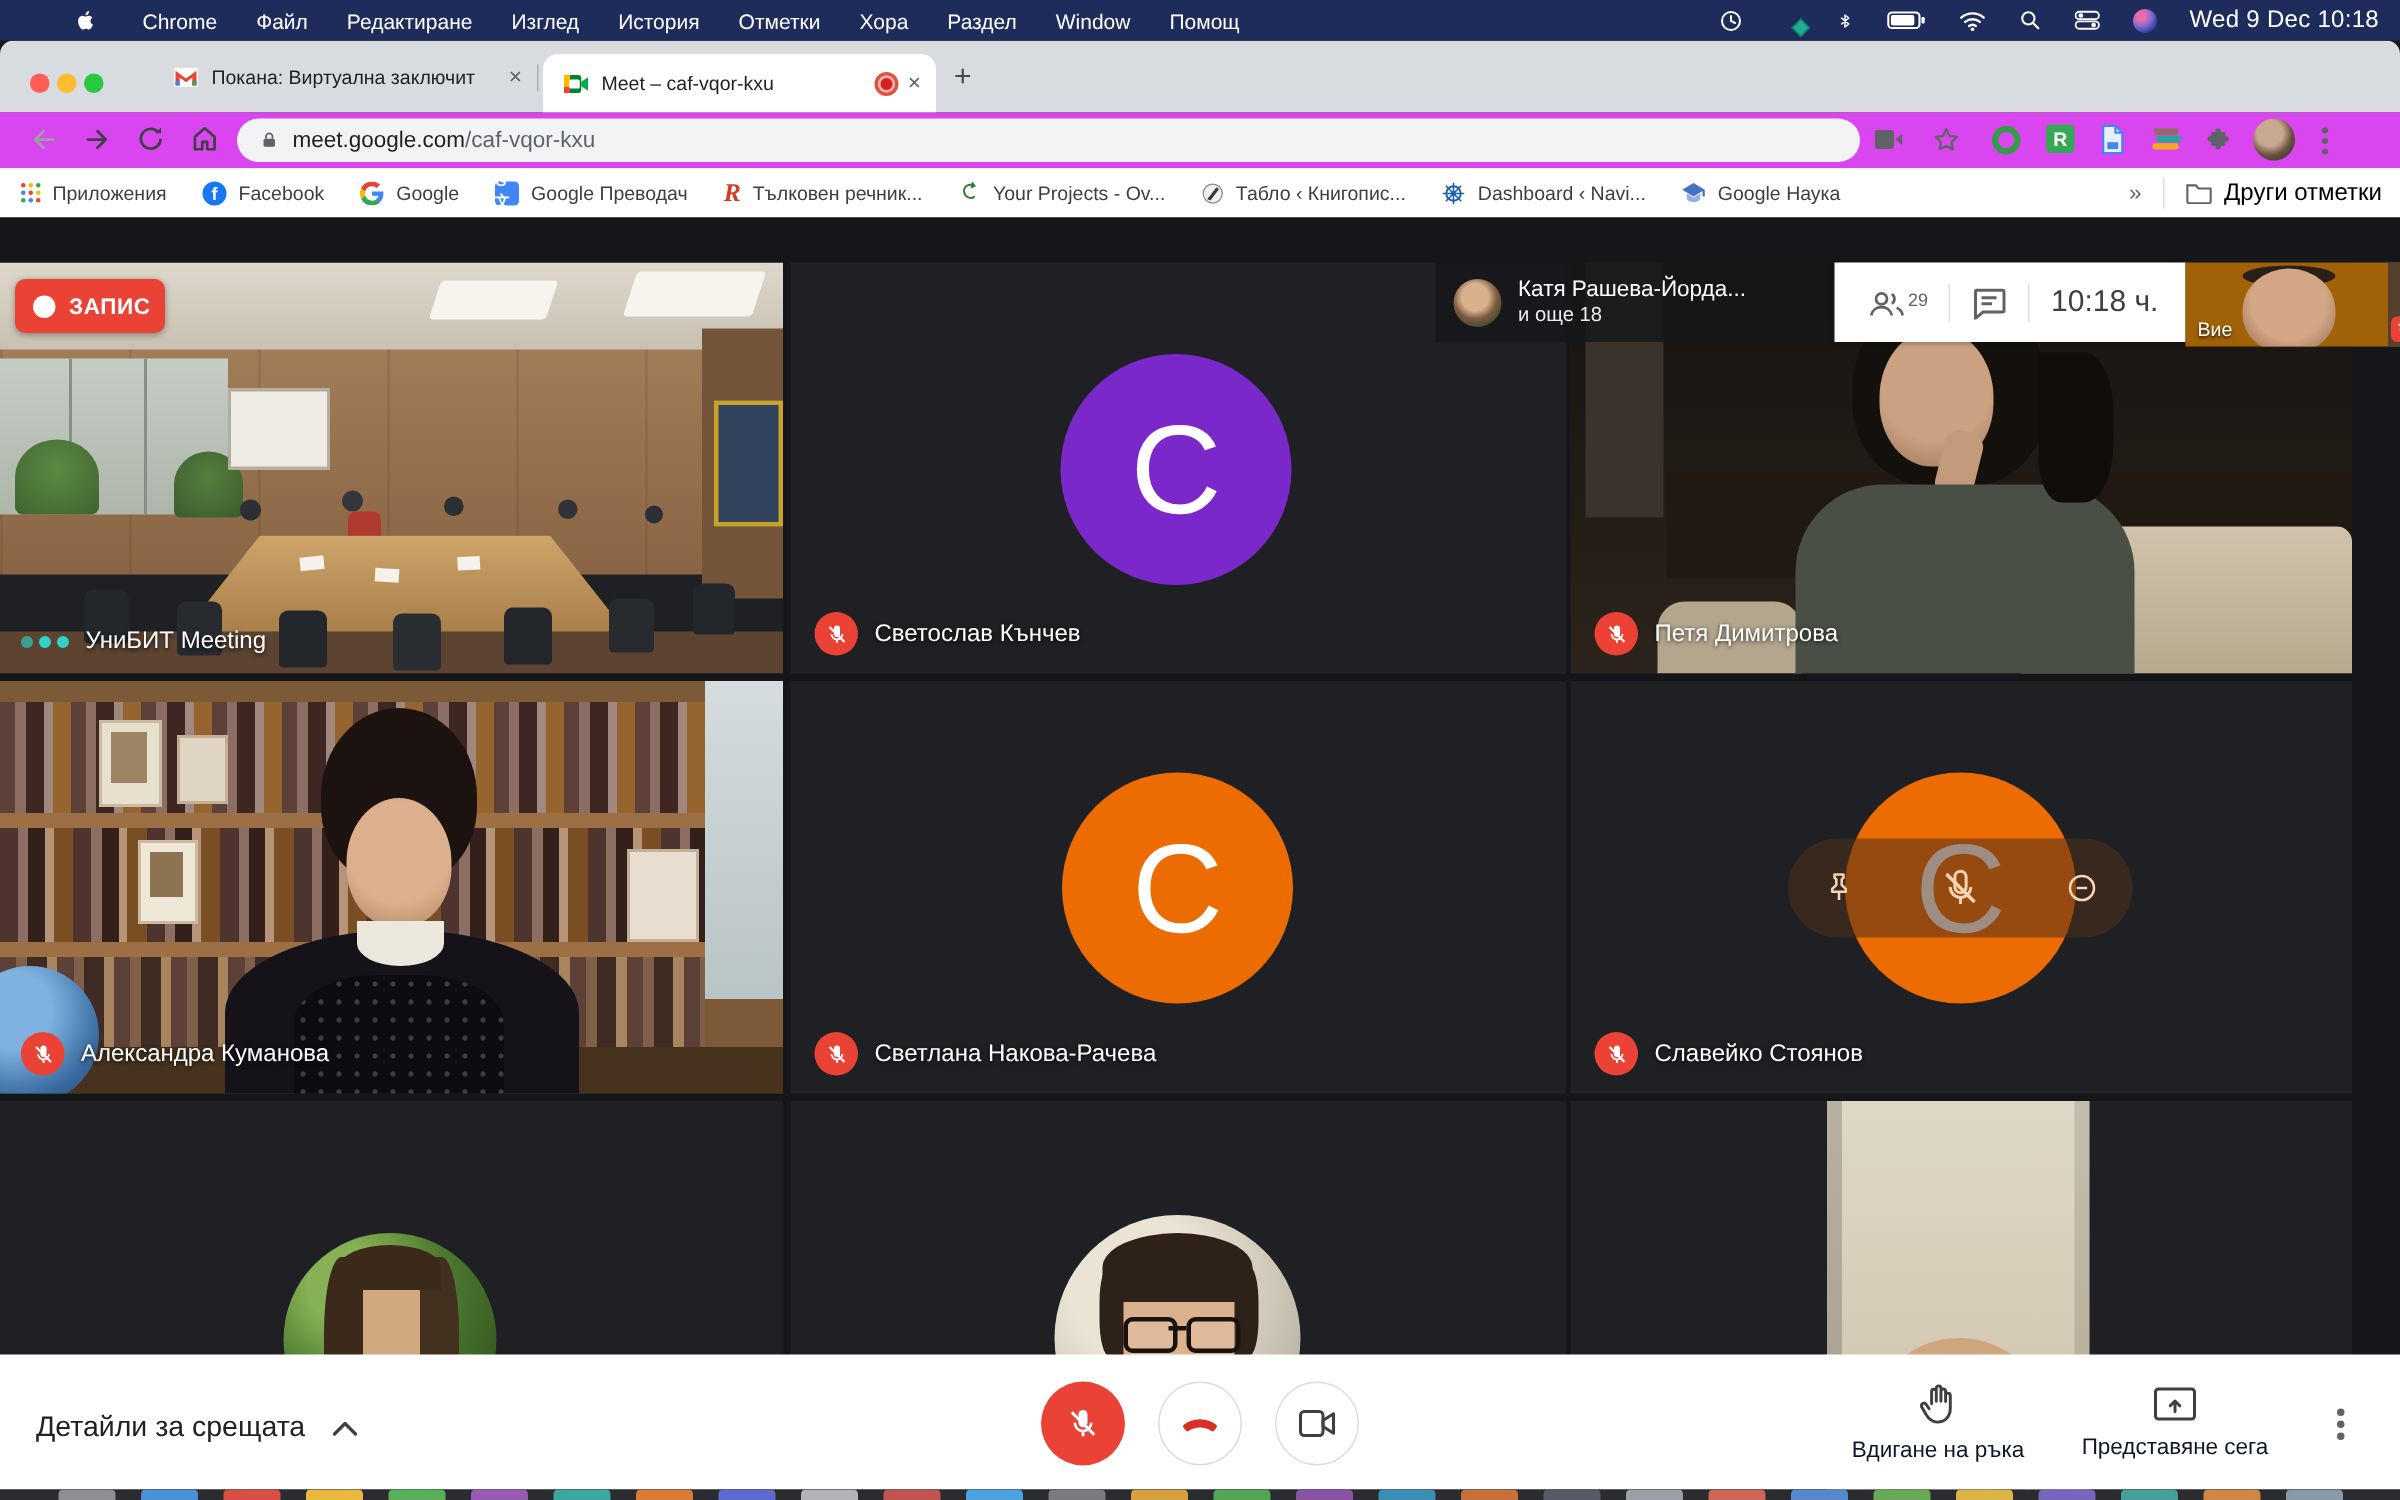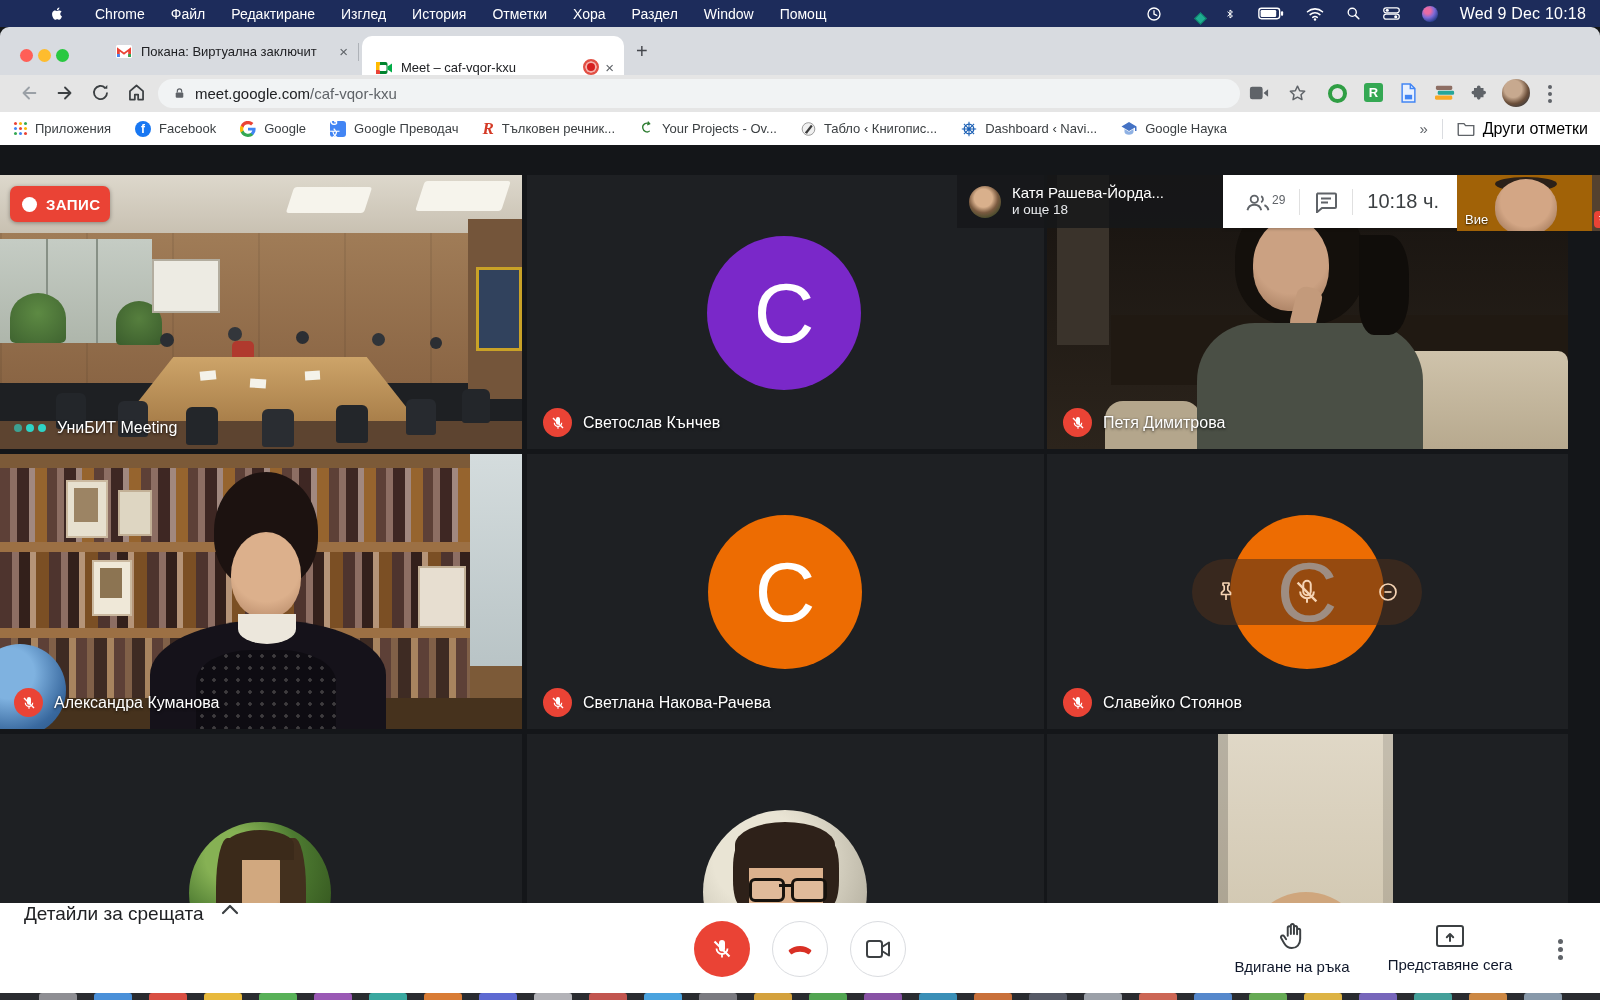--- a/index.html
+++ b/index.html
@@ -28,29 +28,29 @@
     background:linear-gradient(180deg,#f2f2f2 0 33%,#2e9e4f 33% 66%,#d03a34 66% 100%);}
   .flagdiamond{position:absolute;right:-3px;bottom:-3px;width:7px;height:7px;background:#1fae92;transform:rotate(45deg);border:1px solid #0d7d67;}
 
   
   #window{position:absolute;left:0;top:27px;width:1600px;height:973px;border-radius:9px 9px 0 0;overflow:hidden;}
   #tabstrip{position:absolute;left:0;top:0;width:1600px;height:48px;background:#d8dbe0;}
   .tl{position:absolute;top:22px;width:13px;height:13px;border-radius:50%;}
   .tab{position:absolute;top:0;height:48px;display:flex;align-items:center;}
   .tab-inactive{left:102px;width:256px;}
   .tab-inactive .ttl{color:#45494e;}
-  .tab-active{left:362px;width:262px;top:9px;height:39px;background:#fff;border-radius:10px 10px 0 0;align-items:flex-end;}
+  .tab-active{left:362px;width:262px;top:9px;height:39px;background:#fff;border-radius:10px 10px 0 0;}
   .tab .fav{margin-left:14px;}
   .tab .ttl{font-size:13px;color:#202124;margin-left:9px;white-space:nowrap;overflow:hidden;flex:1;}
   .tab .closex{font-size:15px;color:#5f6368;margin:0 10px 0 6px;line-height:1;}
   .recdot{width:12px;height:12px;border-radius:50%;border:2px solid #e25044;background:#d61f1f;box-shadow:inset 0 0 0 2px #f4b1ab;margin-left:4px;flex:none;}
   .tabsep{position:absolute;left:358px;top:16px;width:1px;height:18px;background:#aeb2b8;}
   #newtab{position:absolute;left:636px;top:14px;font-size:20px;color:#44474c;line-height:20px;}
 
-  #toolbar{position:absolute;left:0;top:48px;width:1600px;height:37px;background:#e5e5e5;}
+  #toolbar{position:absolute;left:0;top:48px;width:1600px;height:37px;background:#d946ef;}
   .navic{position:absolute;top:7px;}
   #omnibox{position:absolute;left:158px;top:4px;width:1082px;height:29px;border-radius:15px;background:#f1f3f4;display:flex;align-items:center;}
   #omnibox .host{font-size:15px;color:#202124;}
   #omnibox .path{font-size:15px;color:#5f6368;}
   .tbicon{position:absolute;top:8px;}
   #profile-avatar{position:absolute;left:1502px;top:4px;width:28px;height:28px;border-radius:50%;
     background:radial-gradient(circle at 40% 35%,#c7a98f 0 35%,#6b4f3a 60%,#23303f 95%);}
   .menudots{position:absolute;left:1548px;top:10px;width:4px;height:4px;border-radius:50%;background:#5f6368;
     box-shadow:0 7px 0 #5f6368,0 14px 0 #5f6368;}
 
@@ -105,21 +105,21 @@
   #selfview .shelfR{position:absolute;right:0;top:0;width:22px;height:56px;background:#54412f;}
   #selfview .you{position:absolute;left:8px;bottom:4px;color:#fff;font-size:13px;text-shadow:0 1px 2px rgba(0,0,0,.8);}
   #selfview .smic{position:absolute;right:3px;bottom:3px;width:17px;height:17px;border-radius:4px;background:#ea4335;display:flex;align-items:center;justify-content:center;}
 
   
   #hoverpill{position:absolute;left:-115px;top:-33px;width:230px;height:66px;border-radius:33px;
     background:rgba(78,48,28,.55);display:flex;align-items:center;justify-content:space-between;padding:0 22px;box-sizing:border-box;z-index:6;}
 
   
   #bottombar{position:absolute;left:0;top:876px;width:1600px;height:90px;background:#fff;z-index:40;display:flex;align-items:center;}
-  #details{position:absolute;left:24px;top:0;height:98px;display:flex;align-items:flex-start;gap:18px;}
+  #details{position:absolute;left:24px;top:0;height:98px;display:flex;align-items:center;gap:18px;}
   #details .dtxt{font-size:19px;color:#202124;}
   .cbtn{position:absolute;top:18px;width:56px;height:56px;border-radius:50%;display:flex;align-items:center;justify-content:center;box-sizing:border-box;}
   .cbtn.red{background:#ea4335;}
   .cbtn.white{background:#fff;border:1px solid #dadce0;}
   .rightctl{position:absolute;top:0;height:90px;display:flex;flex-direction:column;align-items:center;justify-content:center;gap:6px;}
   .rightctl .rlabel{font-size:15px;color:#0f172a;white-space:nowrap;}
   #moredots{position:absolute;left:1558px;top:36px;width:5px;height:5px;border-radius:50%;background:#5f6368;box-shadow:0 8px 0 #5f6368,0 16px 0 #5f6368;}
 
   
   #dock{position:absolute;left:0;top:966px;width:1600px;height:7px;background:#2a2c30;display:flex;gap:17px;justify-content:center;overflow:hidden;z-index:45;}

